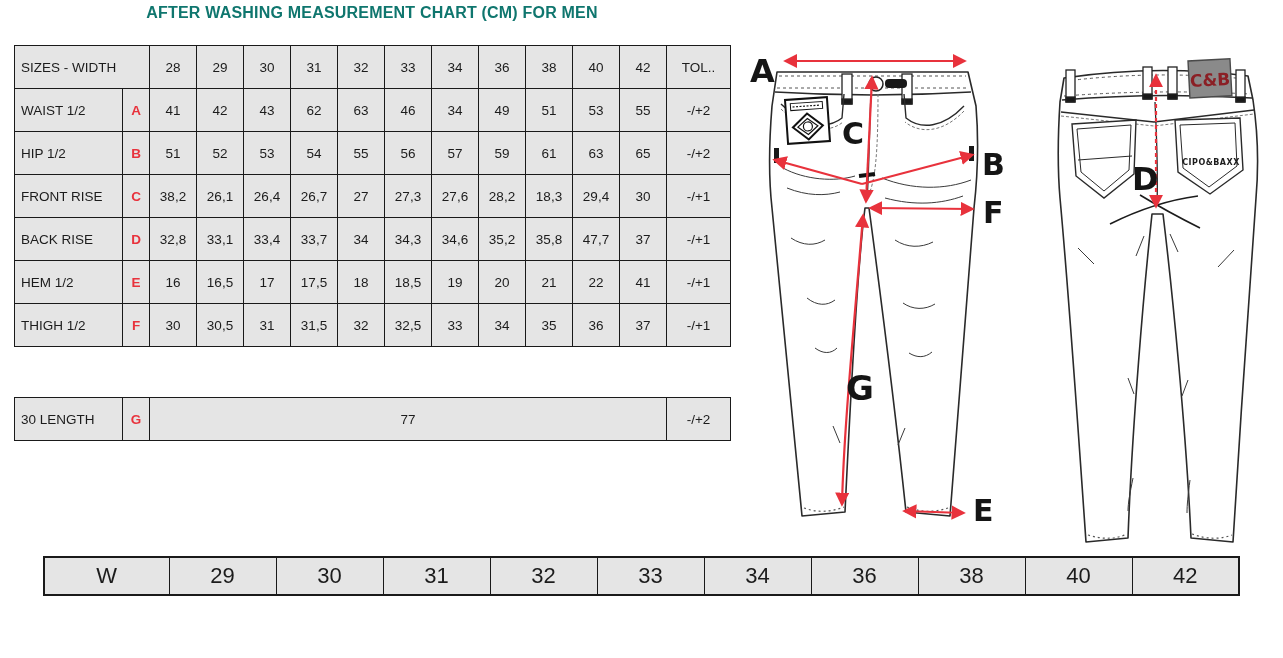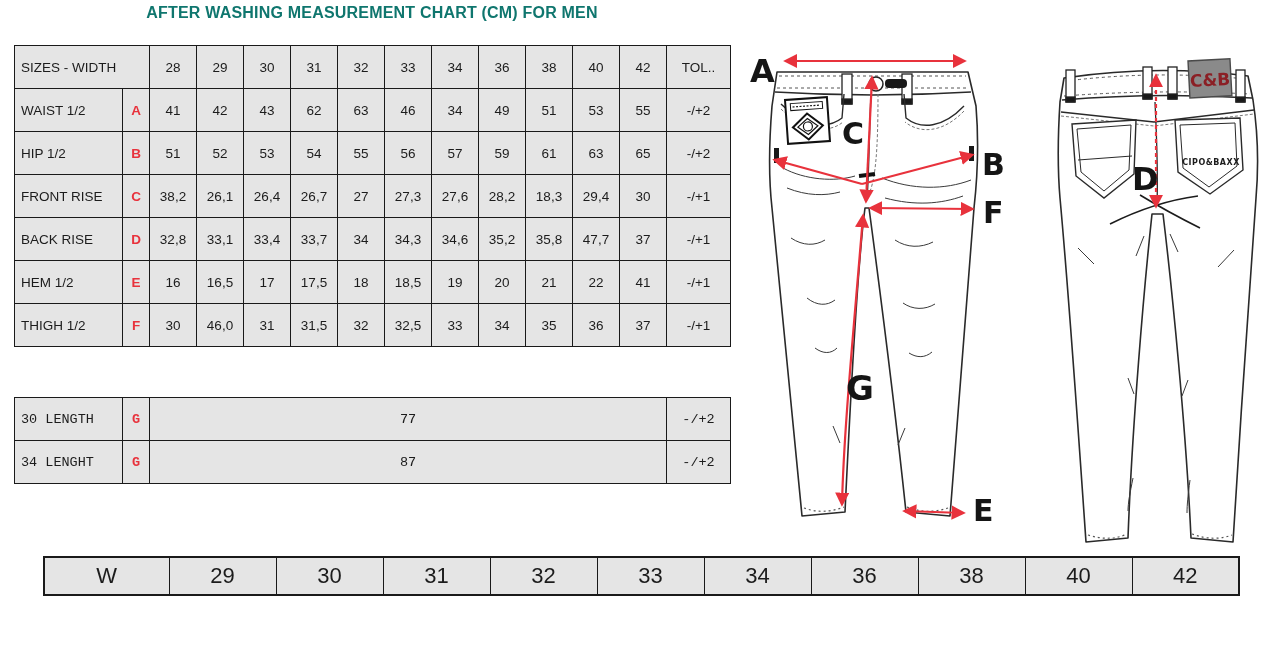--- a/index.html
+++ b/index.html
@@ -5,21 +5,21 @@
   html,body{margin:0;padding:0;background:#fff;}
   .canvas{position:relative;width:1283px;height:658px;background:#ffffff;
           font-family:"Liberation Sans",sans-serif;color:#1c1c1c;overflow:hidden;}
   .title{position:absolute;left:14px;top:4px;width:716px;text-align:center;
          font-size:16px;font-weight:bold;letter-spacing:.2px;color:#0f766e;}
   table{border-collapse:collapse;table-layout:fixed;position:absolute;background:#e5e5e5;}
   td{border:1.5px solid #1a1a1a;font-size:13.5px;text-align:center;vertical-align:middle;
      padding:0;white-space:nowrap;overflow:hidden;color:#1c1c1c;}
   .tbl-main{left:14px;top:45px;width:716px;}
   .tbl-main td{height:42px;}
-  .tbl-len{left:14px;top:397px;width:716px;font-family:Liberation Mono, monospace;}
+  .tbl-len{left:14px;top:397px;width:716px;}
   .tbl-len td{height:42px;}
   .tbl-wt{left:43px;top:556px;width:1197px;border:2px solid #1a1a1a;}
   .tbl-wt td{height:36px;font-size:22px;}
   .lbl{text-align:left;padding-left:6px;}
   .red{color:#e8323c;font-weight:bold;}
   svg text.mletter{font-family:"DejaVu Sans","Liberation Sans",sans-serif;font-weight:900;fill:#151515;}
   svg text.brand{font-family:"DejaVu Sans","Liberation Sans",sans-serif;font-weight:900;}
 </style>
 </head>
 <body>
@@ -138,21 +138,21 @@
       <td>20</td>
       <td>21</td>
       <td>22</td>
       <td>41</td>
       <td>-/+1</td>
     </tr>
     <tr>
       <td class="lbl">THIGH 1/2</td>
       <td class="red">F</td>
       <td>30</td>
-      <td>46,0</td>
+      <td>30,5</td>
       <td>31</td>
       <td>31,5</td>
       <td>32</td>
       <td>32,5</td>
       <td>33</td>
       <td>34</td>
       <td>35</td>
       <td>36</td>
       <td>37</td>
       <td>-/+1</td>
@@ -167,26 +167,20 @@
         <col style="width:517px">
         <col style="width:64px">
     </colgroup>
     <tbody>
         <tr>
       <td class="lbl">30 LENGTH</td>
       <td class="red">G</td>
       <td>77</td>
       <td>-/+2</td>
     </tr>
-    <tr>
-      <td class="lbl">34 LENGHT</td>
-      <td class="red">G</td>
-      <td>87</td>
-      <td>-/+2</td>
-    </tr>
   </tbody>
     </table>
 
   <table class="tbl-wt">
     <colgroup>
         <col style="width:125px">
       </colgroup>
     <tbody>
         <tr>
       <td>W</td>

